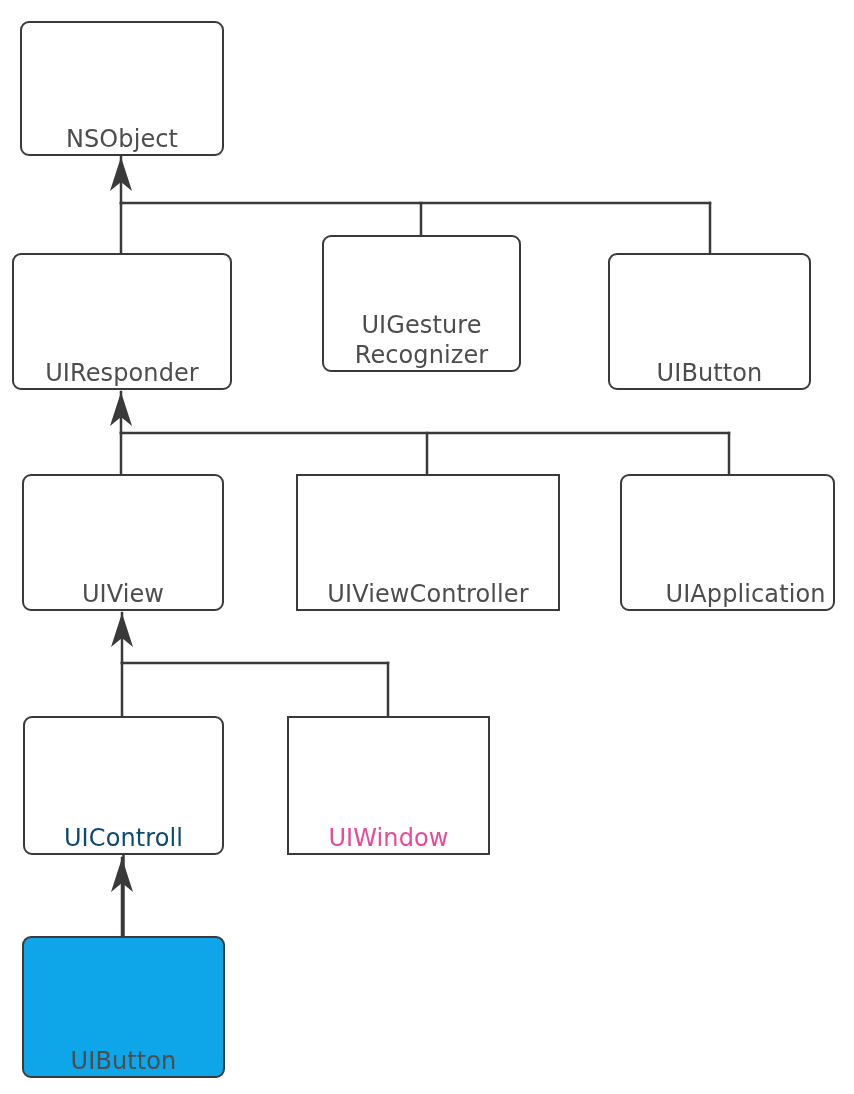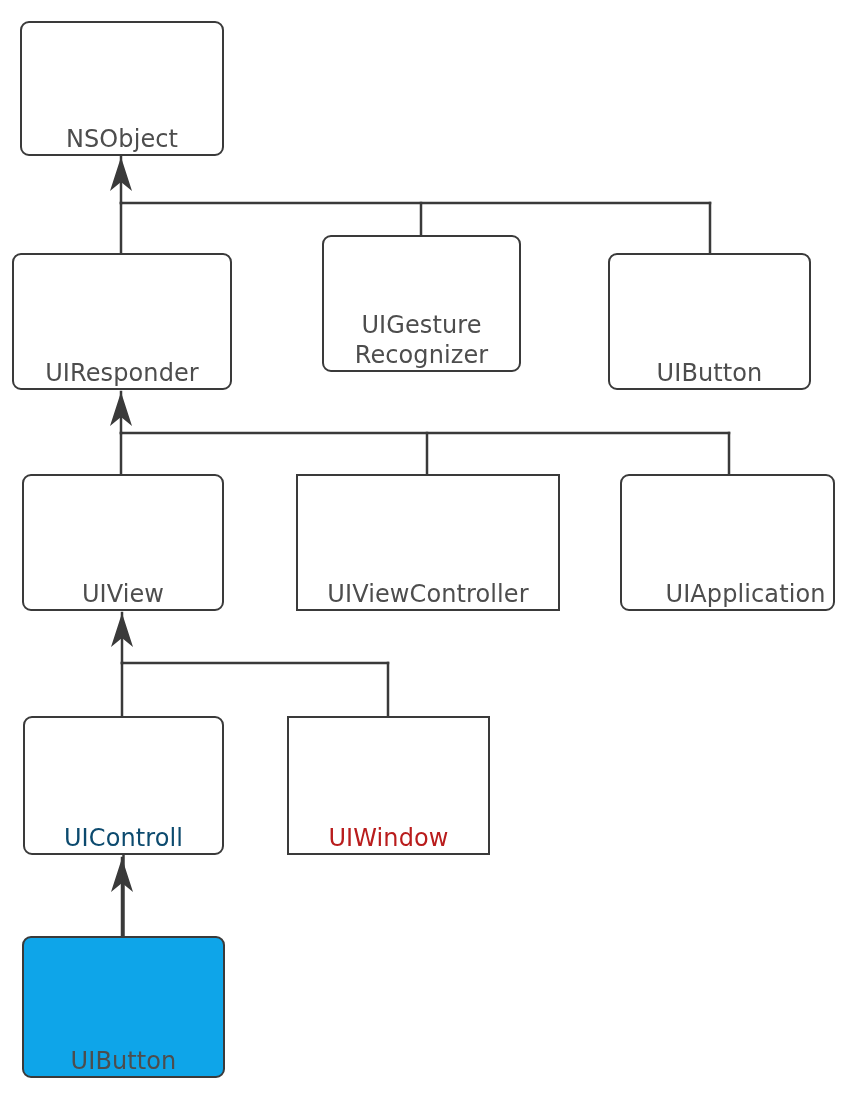--- a/index.html
+++ b/index.html
@@ -101,20 +101,20 @@
     <span class="node-label" style="color: rgb(77, 77, 77);">UIViewController</span>
   </div>
   <div class="node rounded" style="left: 620px; top: 474px; width: 215px; height: 137px; border-color: rgb(58, 58, 58); background: rgb(255, 255, 255); padding-left: 36px;">
     <span class="node-label" style="color: rgb(77, 77, 77);">UIApplication</span>
   </div>
 
   <div class="node rounded" style="left: 23px; top: 716px; width: 201px; height: 139px; border-color: rgb(58, 58, 58); background: rgb(255, 255, 255);">
     <span class="node-label" style="color: #0c4a6e;">UIControll</span>
   </div>
   <div class="node sharp" style="left: 287px; top: 716px; width: 203px; height: 139px; border-color: rgb(58, 58, 58); background: rgb(255, 255, 255);">
-    <span class="node-label" style="color: #b91c1c;">UIWindow</span>
+    <span class="node-label" style="color: #ec4899;">UIWindow</span>
   </div>
 
   <div class="node rounded" style="left: 22px; top: 936px; width: 203px; height: 142px; border-color: rgb(58, 58, 58); background: #0ea5e9;">
     <span class="node-label" style="color: rgb(77, 77, 77);">UIButton</span>
   </div>
 
 </div>
 
 </body></html>

